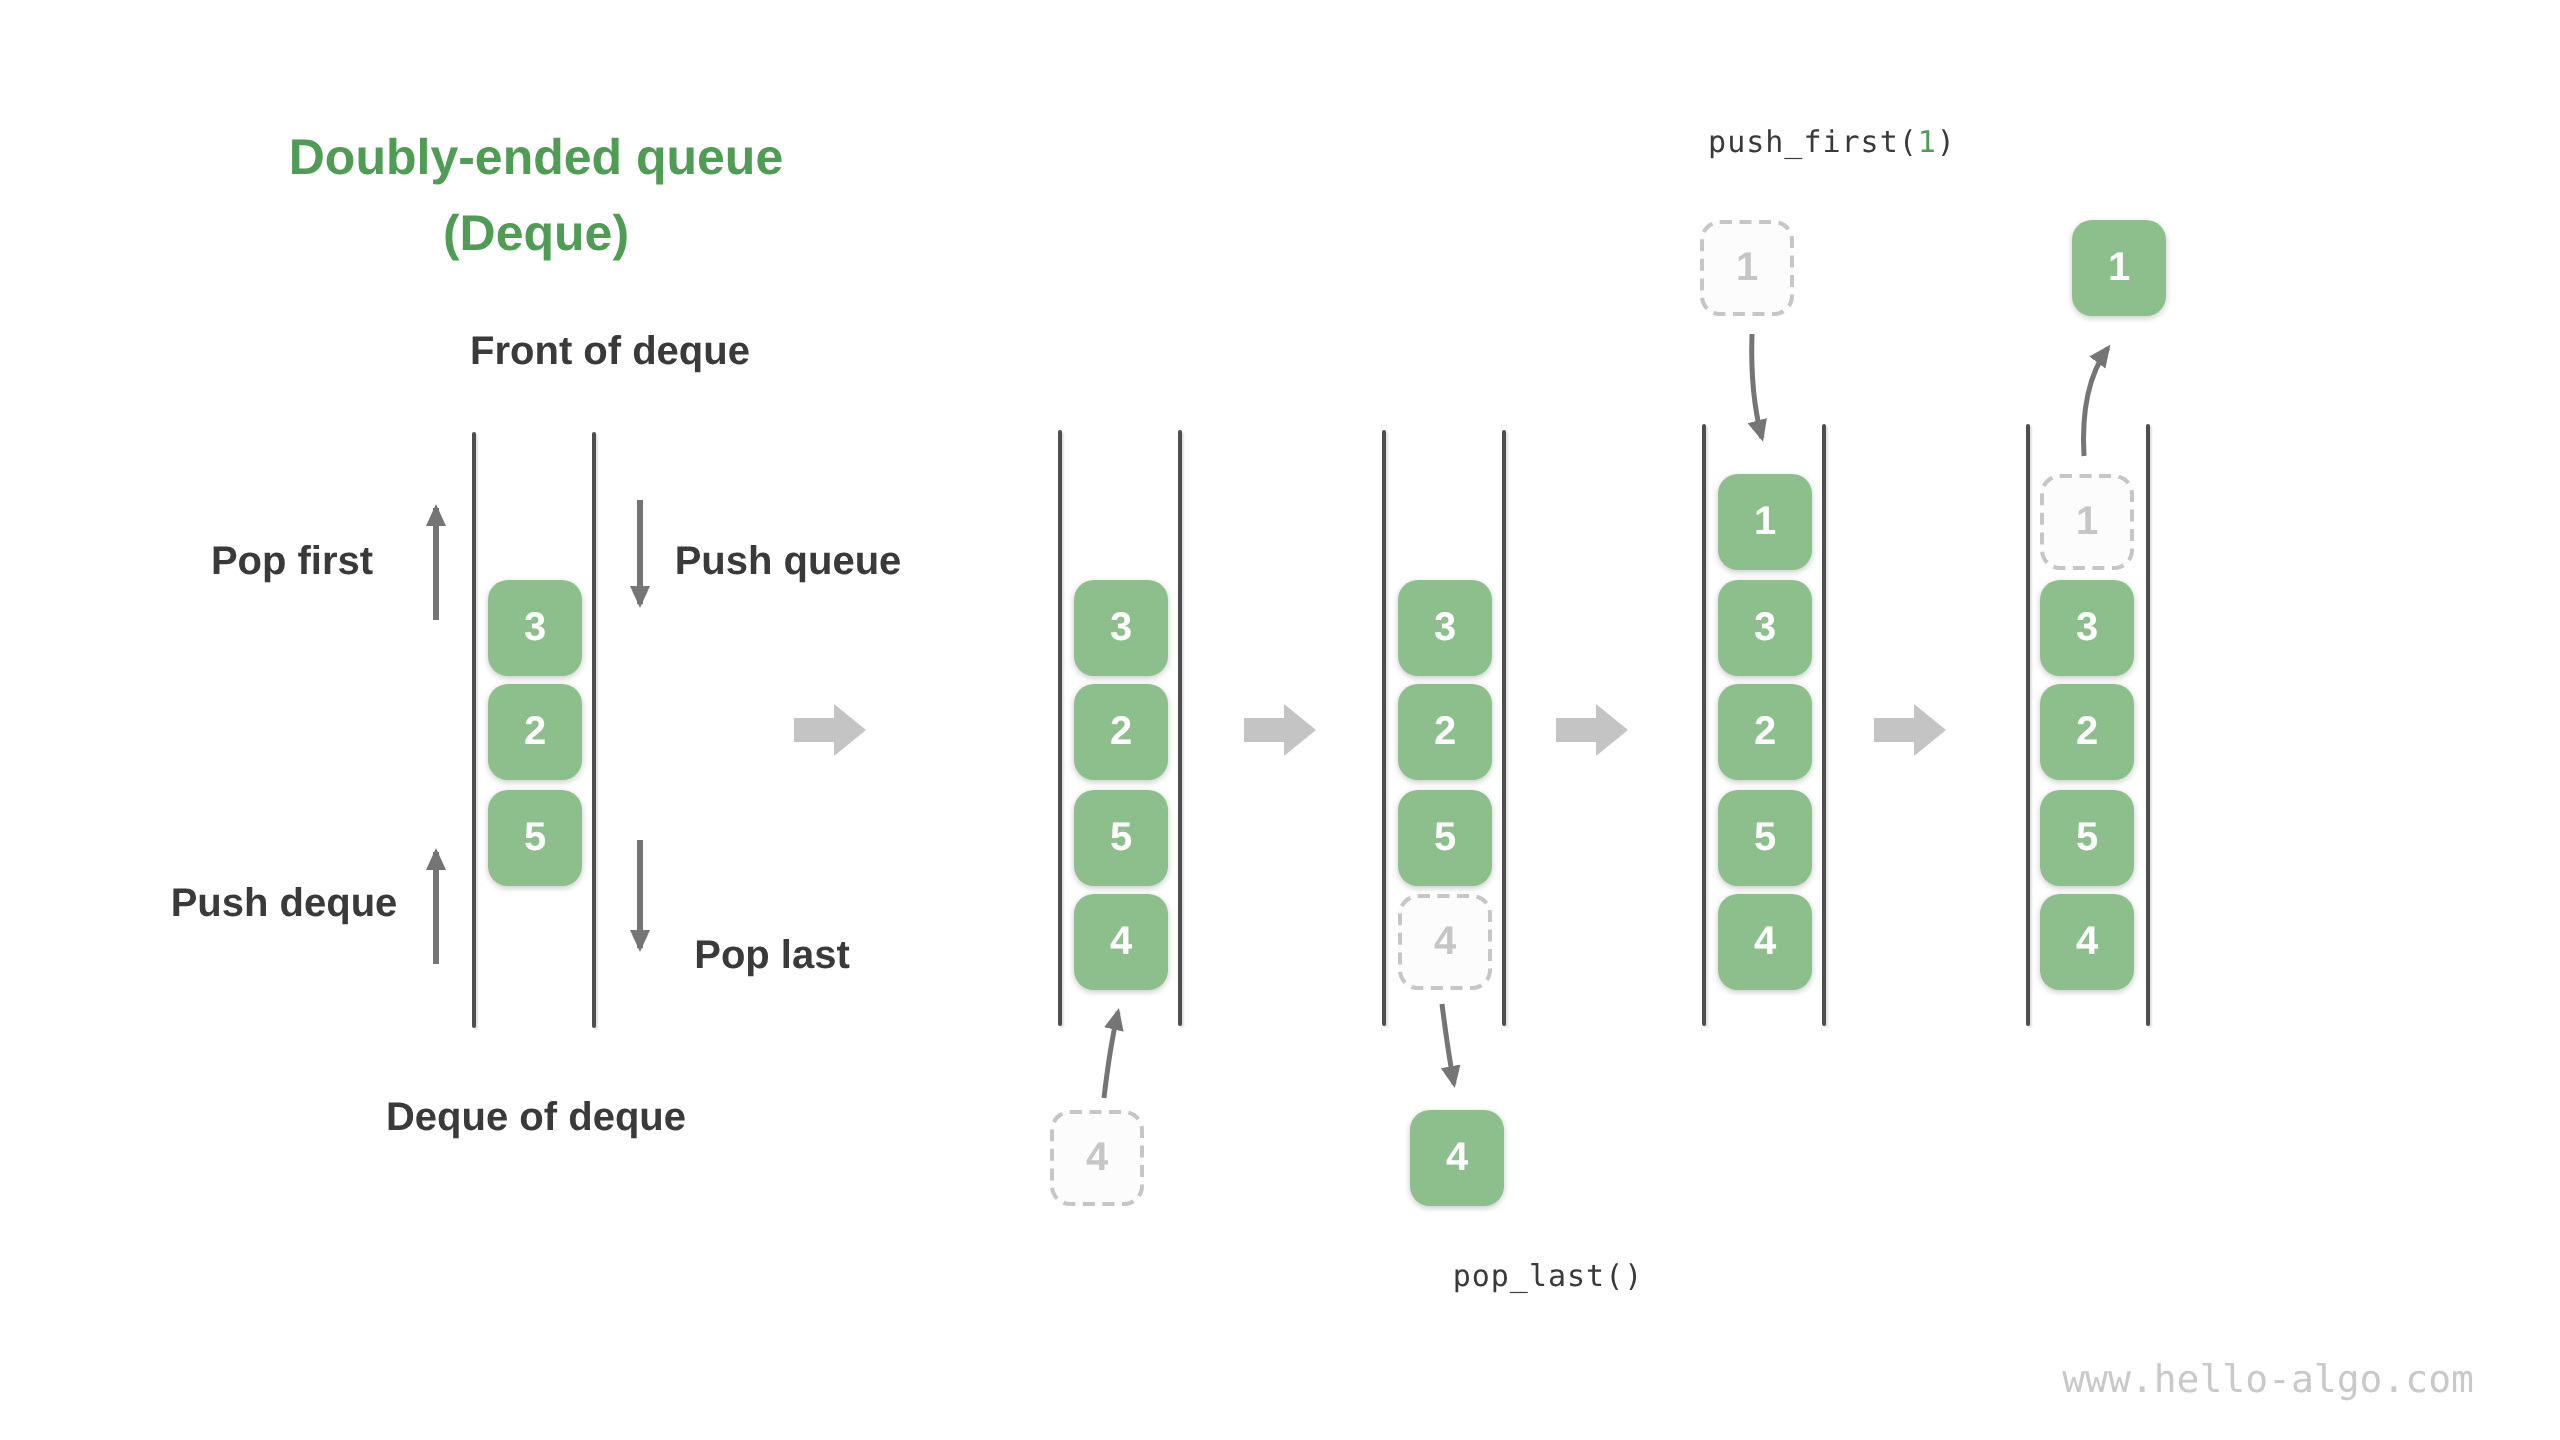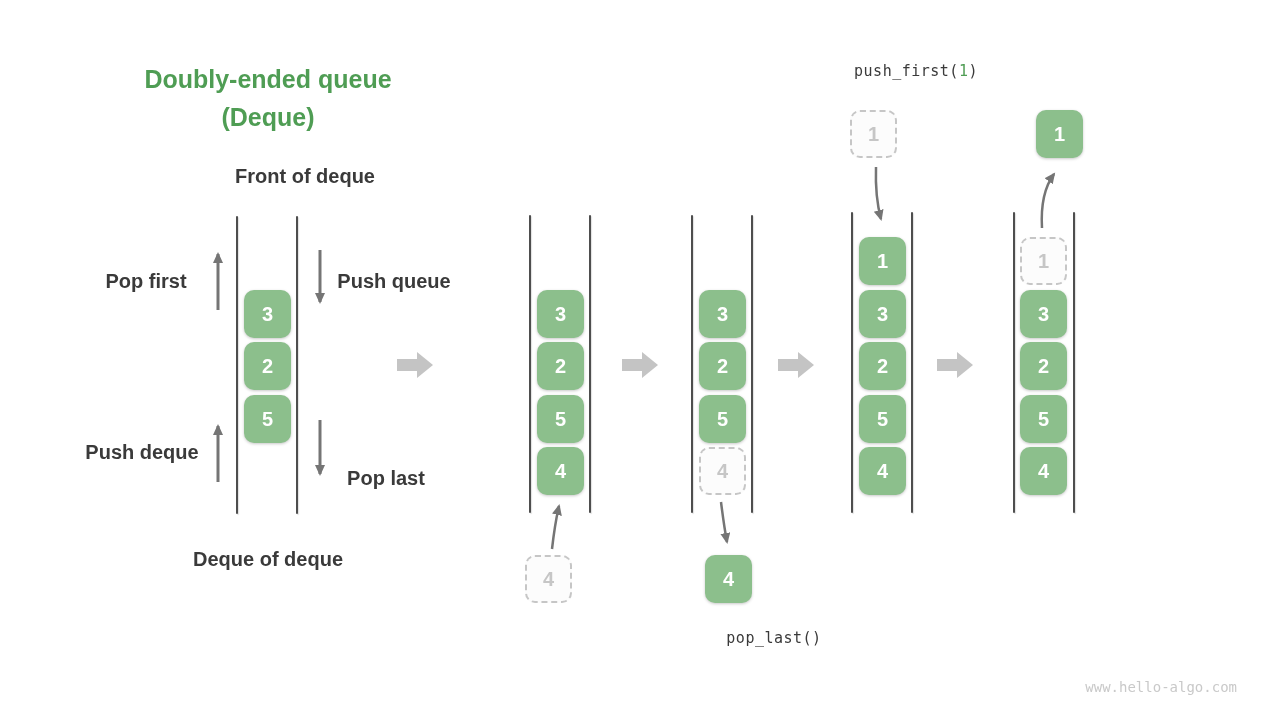--- a/index.html
+++ b/index.html
@@ -84,21 +84,21 @@
     left: 0; top: 0;
     pointer-events: none;
   }
   .thin { stroke: var(--arrow-gray); fill: none; }
   .arrowhead { fill: var(--arrow-gray); }
   .flow-arrow { fill: var(--flow-arrow-gray); }
   .watermark {
     position: absolute;
     right: 43px; top: 679px;
     font-family: "DejaVu Sans Mono", monospace;
-    font-size: 14px;
+    font-size: 19px;
     color: var(--watermark-gray);
   }
 </style>
 </head>
 <body>
 
 <div class="stage">
 
   <div class="title">
     <div>Doubly-ended queue</div>

